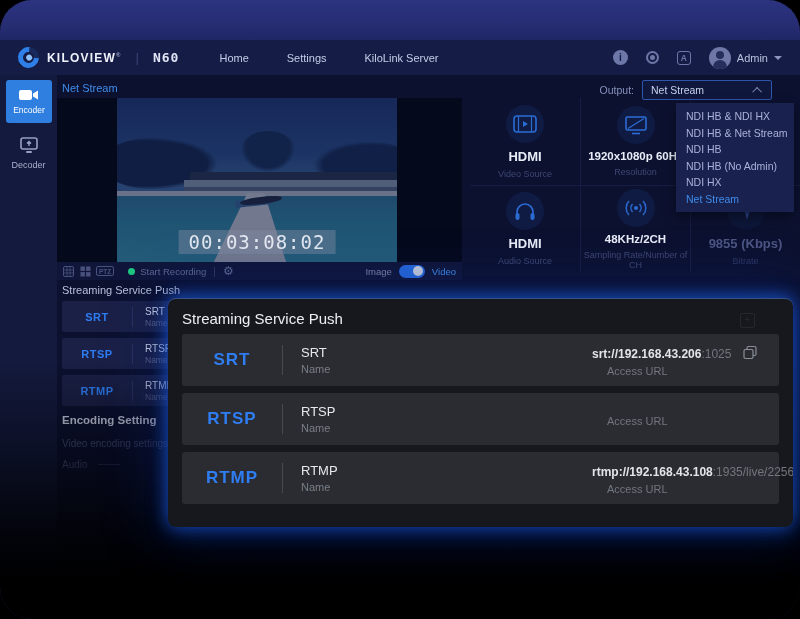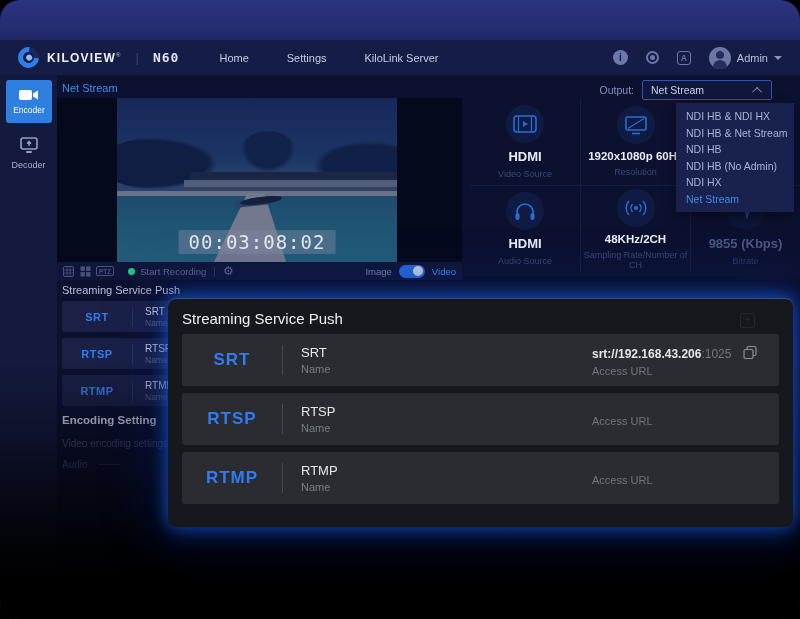--- a/index.html
+++ b/index.html
@@ -1,17 +1,17 @@
 <!DOCTYPE html>
 <html><head>
 <meta charset="utf-8">
 <style>
   html,body{margin:0;padding:0;background:#000;}
   body{width:800px;height:619px;position:relative;font-family:"Liberation Sans","DejaVu Sans",sans-serif;overflow:hidden;}
-  .canvas{position:absolute;inset:0;border-radius:20px;overflow:hidden;background:#0c1130;}
+  .canvas{position:absolute;inset:0;border-radius:32px;overflow:hidden;background:#0c1130;}
   
   .topband{position:absolute;top:0;left:0;right:0;height:40px;background:linear-gradient(180deg,#2c3380 0%,#272e74 55%,#202766 100%);}
   
   .navbar{position:absolute;top:40px;left:0;right:0;height:35px;background:#151c45;display:flex;align-items:center;padding:0 18px;box-sizing:border-box;}
   .kv-logo{width:21px;height:21px;border-radius:50%;border:5px solid #2f7fe8;border-right-color:rgba(47,127,232,.15);box-sizing:border-box;position:relative;transform:rotate(-40deg);}
   .kv-logo::after{content:"";position:absolute;width:6px;height:6px;border-radius:50%;background:#8fc0f6;left:2.5px;top:2.5px;}
   .brand{color:#eef1fa;font-size:12px;font-weight:bold;letter-spacing:1.2px;margin-left:8px;}
   .brand sup{font-size:6px;color:#9aa3c6;}
   .nav-sep{color:#3a4373;margin:0 14px;font-size:13px;}
   .model{color:#dfe4f4;font-size:13px;font-weight:bold;font-family:"DejaVu Sans Mono",monospace;letter-spacing:1px;}
@@ -109,21 +109,21 @@
   .prow:first-of-type{margin-top:10px;}
   .p-logo{width:100px;text-align:center;color:#2f7df2;font-weight:800;font-size:17px;letter-spacing:1px;}
   .p-div{width:1px;height:30px;background:#46494f;}
   .p-namecol{margin-left:18px;}
   .p-name{color:#e6e8ec;font-size:13px;}
   .p-sub{color:#7a7e86;font-size:11px;margin-top:3px;}
   .p-urlcol{position:absolute;left:410px;top:50%;transform:translateY(-50%);white-space:nowrap;}
   .p-urlline{display:flex;align-items:center;gap:12px;}
   .p-urlmain{color:#e2e4e8;font-size:12px;font-weight:bold;}
   .p-urltail{color:#72767e;font-size:12px;}
-  .p-urlsub{color:#72767e;font-size:11px;margin-top:3px;}
+  .p-urlsub{color:#72767e;font-size:11px;margin-top:3px;margin-left:15px;}
   svg{display:block;}
 </style>
 </head>
 <body>
 
 <div class="canvas">
   <div class="topband"></div>
 
   <div class="navbar">
     <span class="kv-logo"></span>
@@ -356,17 +356,21 @@
     </div>
 
     <div class="prow">
       <span class="p-logo">RTMP</span>
       <span class="p-div"></span>
       <span class="p-namecol">
         <div class="p-name">RTMP</div>
         <div class="p-sub">Name</div>
       </span>
       <span class="p-urlcol">
+        <span class="p-urlline">
+          <span><span class="p-urlmain">rtmp://192.168.43.108</span><span class="p-urltail">:1935/live/2256</span></span>
+
+        </span>
         <div class="p-urlsub">Access URL</div>
       </span>
     </div>
   </div>
 </div>
 
 </body></html>

